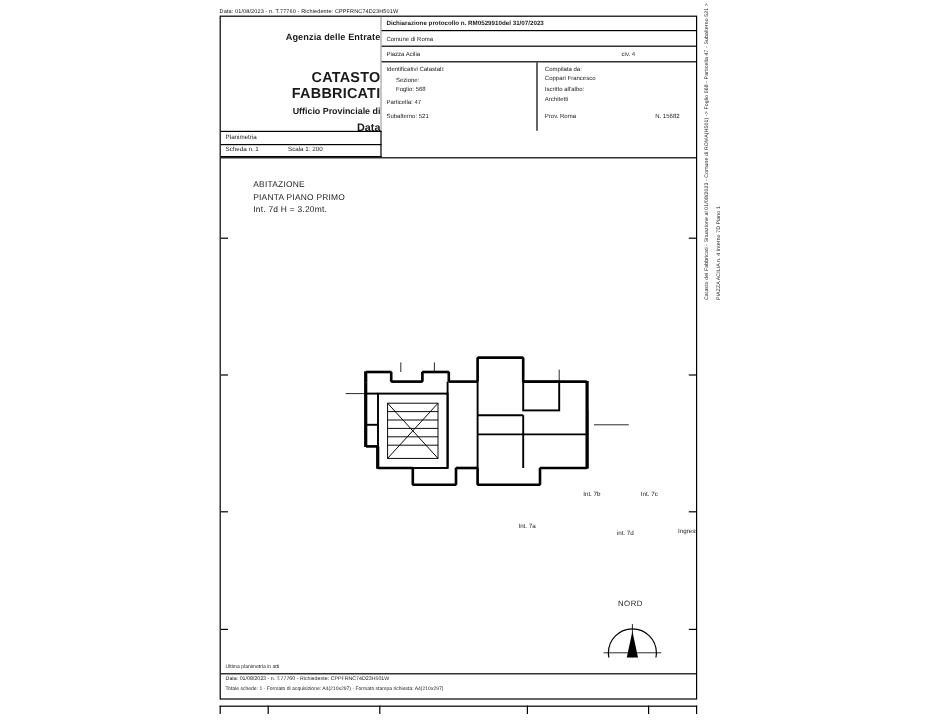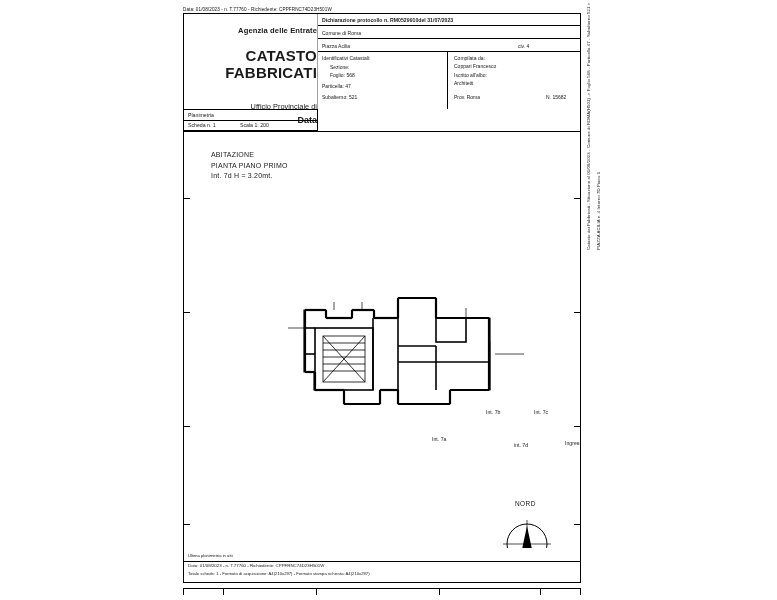--- a/index.html
+++ b/index.html
@@ -60,29 +60,29 @@
     border-right: 1px solid #a3a3a3;
     text-align: right;
   }
   .agency {
     margin-top: 12px;
     font-size: 7.6px;
     font-weight: bold;
     letter-spacing: .1px;
   }
   .catasto {
-    margin-top: 12px;
-    font-size: 15px;
+    margin-top: 22px;
+    font-size: 12px;
     font-weight: bold;
     letter-spacing: .2px;
   }
   .ufficio {
-    margin-top: 21px;
+    margin-top: 3px;
     font-size: 7.4px;
-    font-weight: normal;
+    font-weight: bold;
   }
   .city {
     margin-top: 4px;
     font-size: 9px;
     font-weight: bold;
   }
 
   
   .hdr-right {
     position: absolute;

